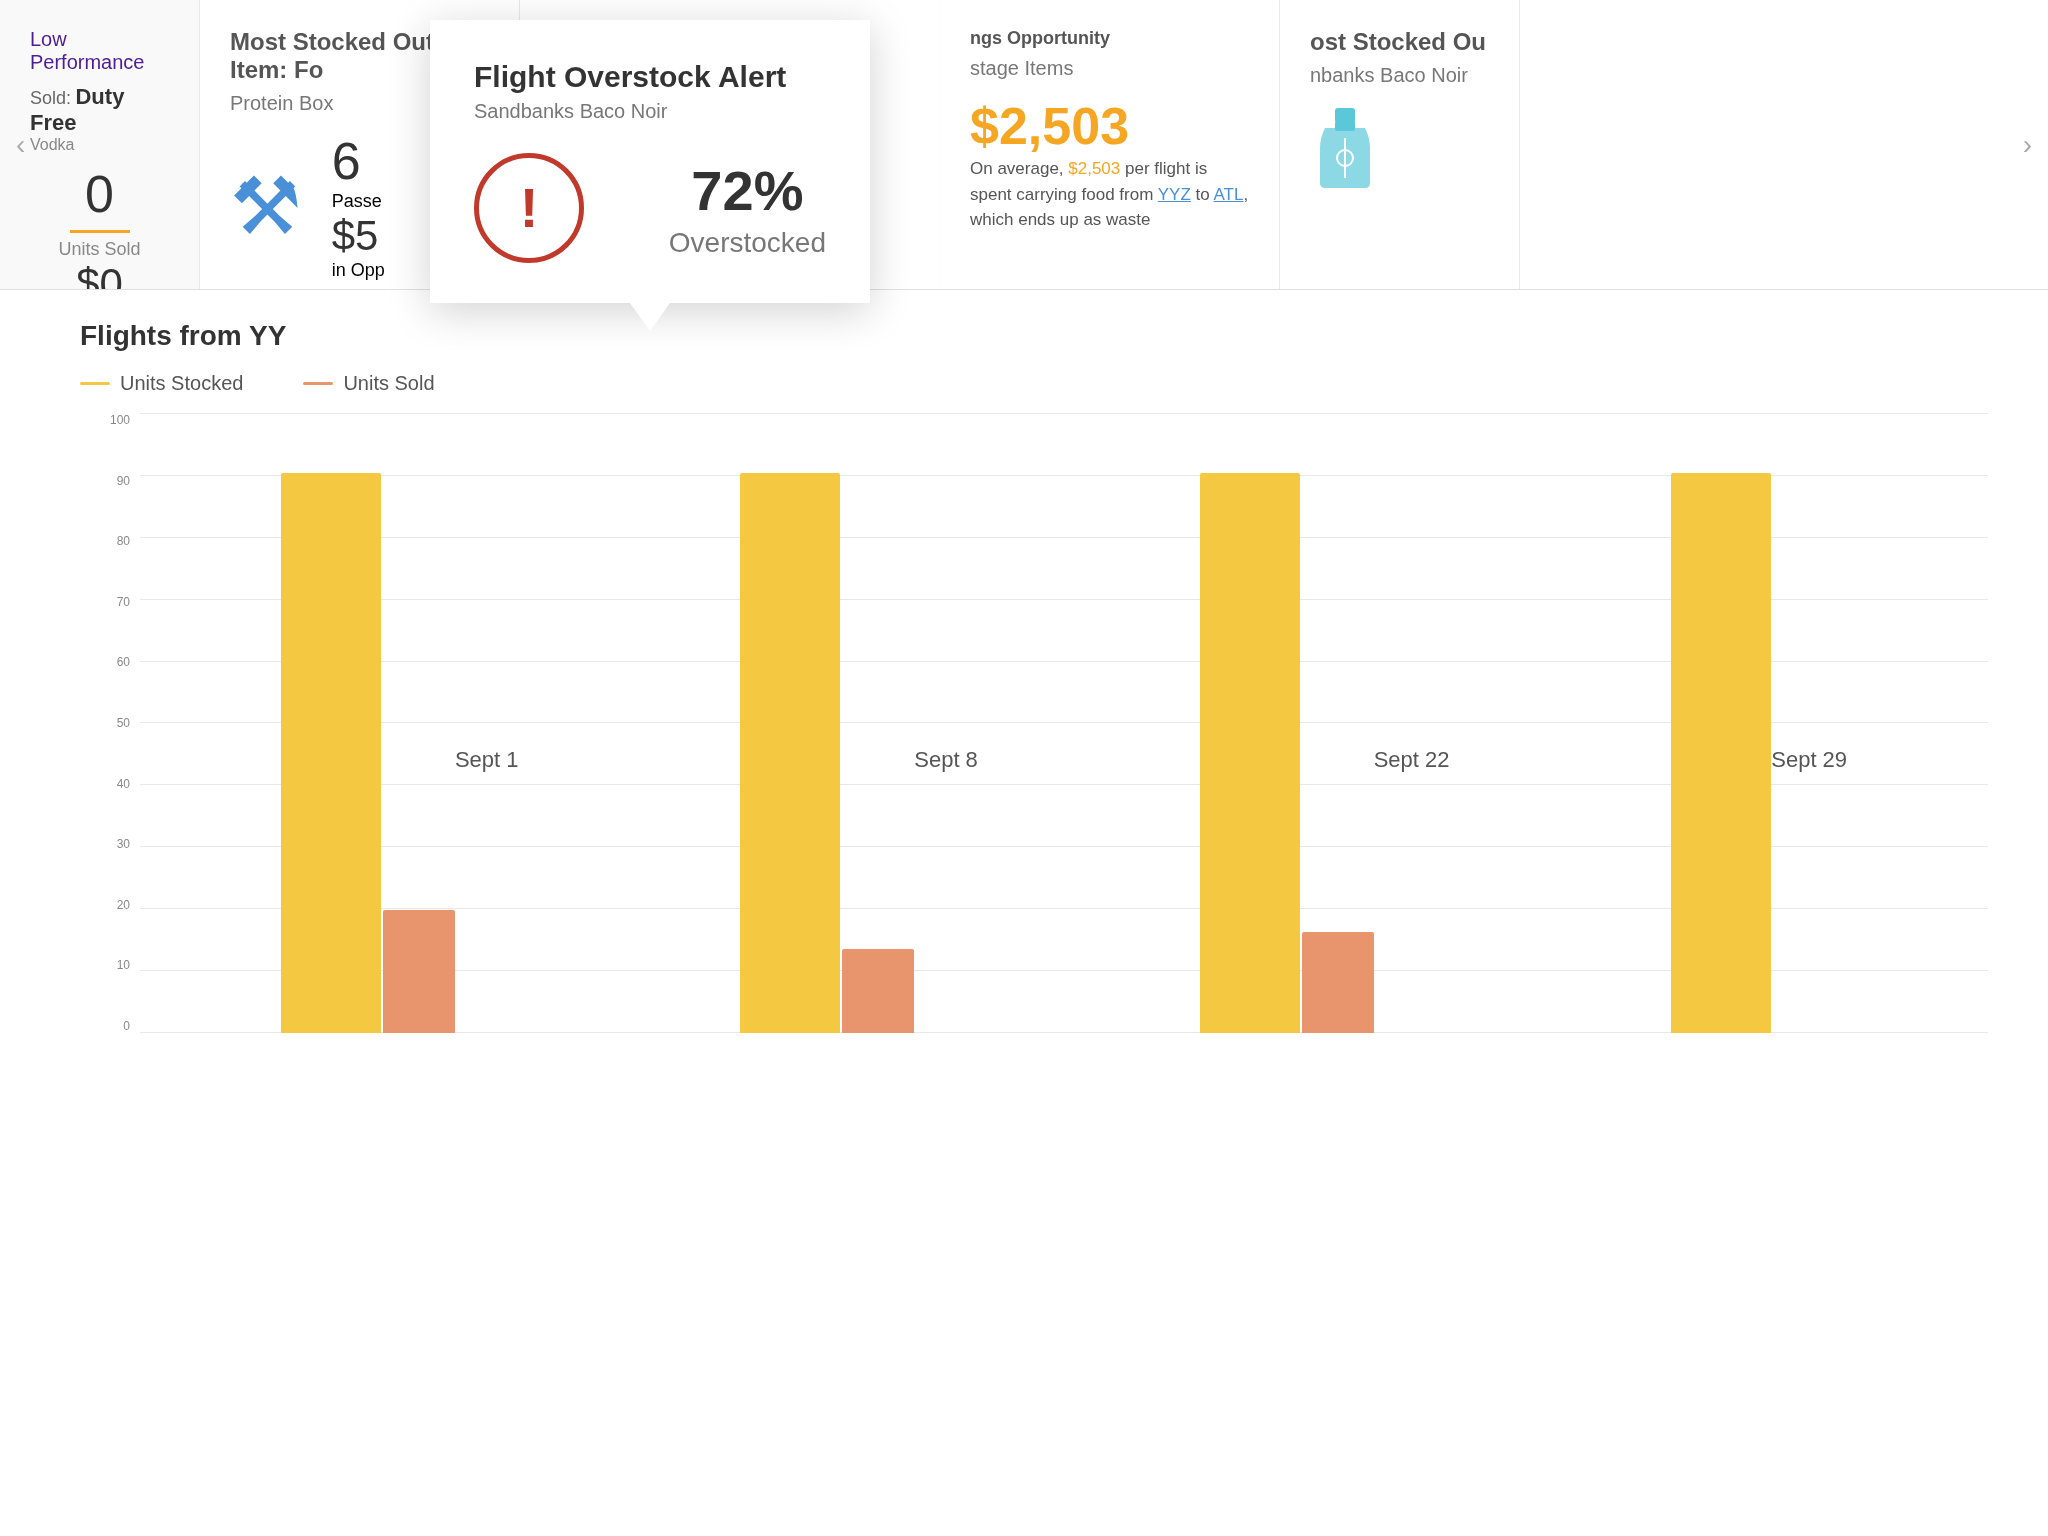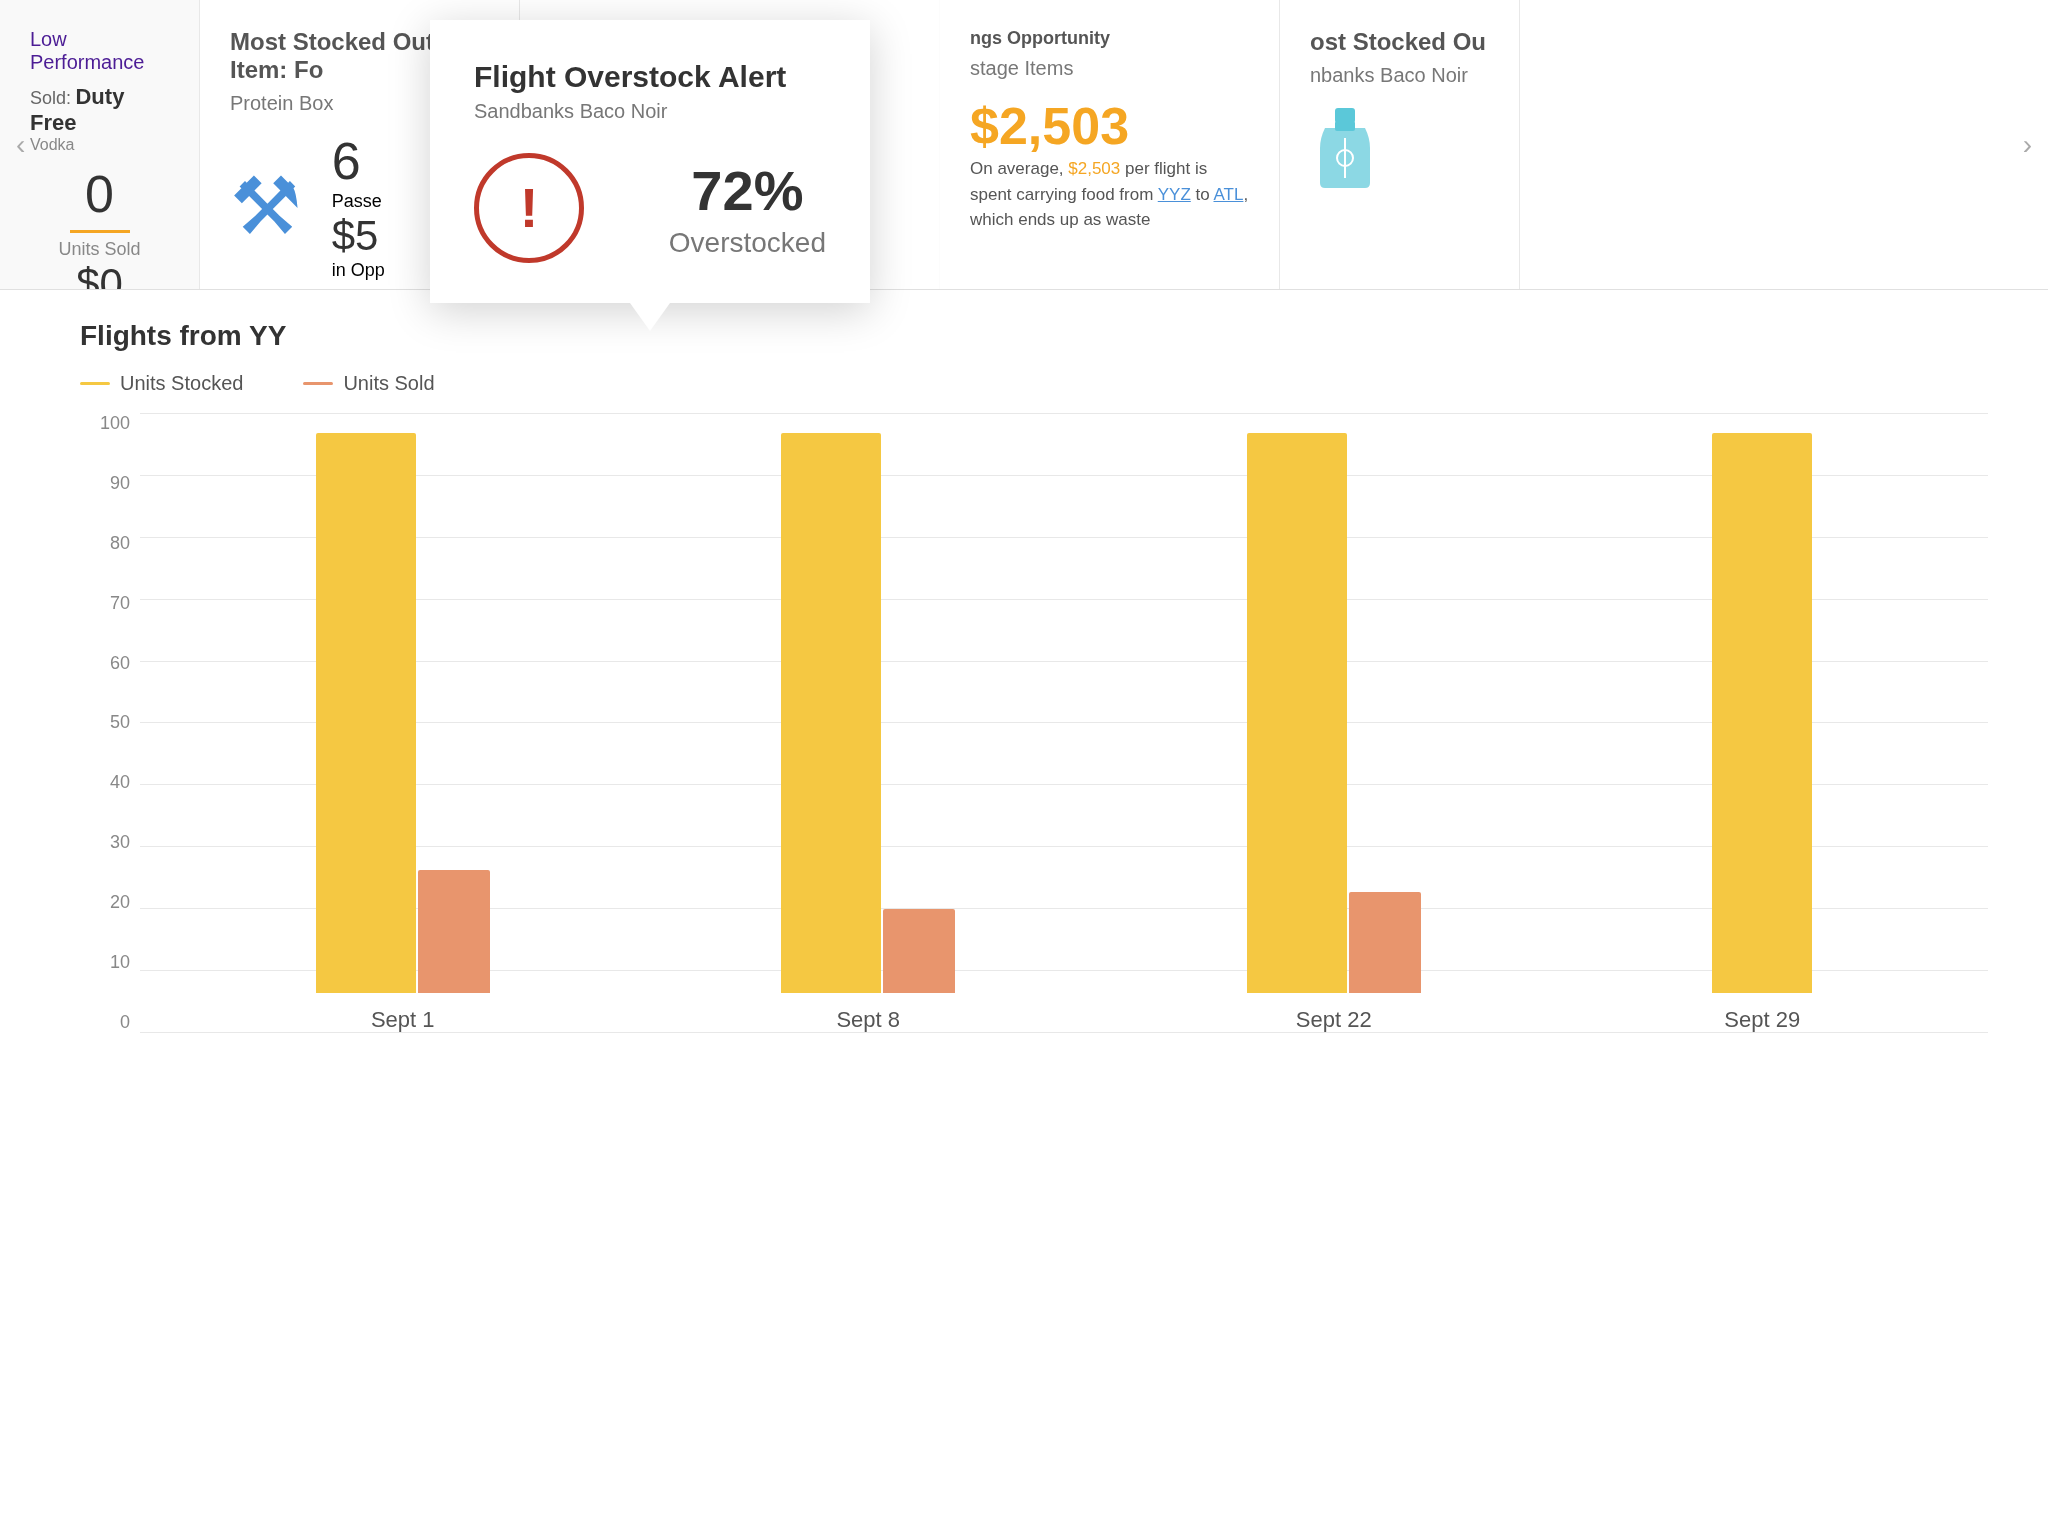--- a/index.html
+++ b/index.html
@@ -173,21 +173,21 @@
       top: 0;
       bottom: 60px;
       width: 60px;
       display: flex;
       flex-direction: column;
       justify-content: space-between;
       align-items: flex-end;
     }
 
     .y-label {
-      font-size: 18px;
+      font-size: 12px;
       color: #888;
       padding-right: 10px;
     }
 
     
     .grid-area {
       position: absolute;
       left: 60px;
       right: 0;
       top: 0;
@@ -211,21 +211,21 @@
       top: 0;
       bottom: 60px;
       display: flex;
       align-items: flex-end;
       justify-content: space-around;
       padding: 0 30px;
     }
 
     .bar-group {
       display: flex;
-      flex-direction: column;
+      flex-direction: row;
       align-items: center;
       gap: 0;
       position: relative;
     }
 
     .bars {
       display: flex;
       align-items: flex-end;
       gap: 2px;
     }

